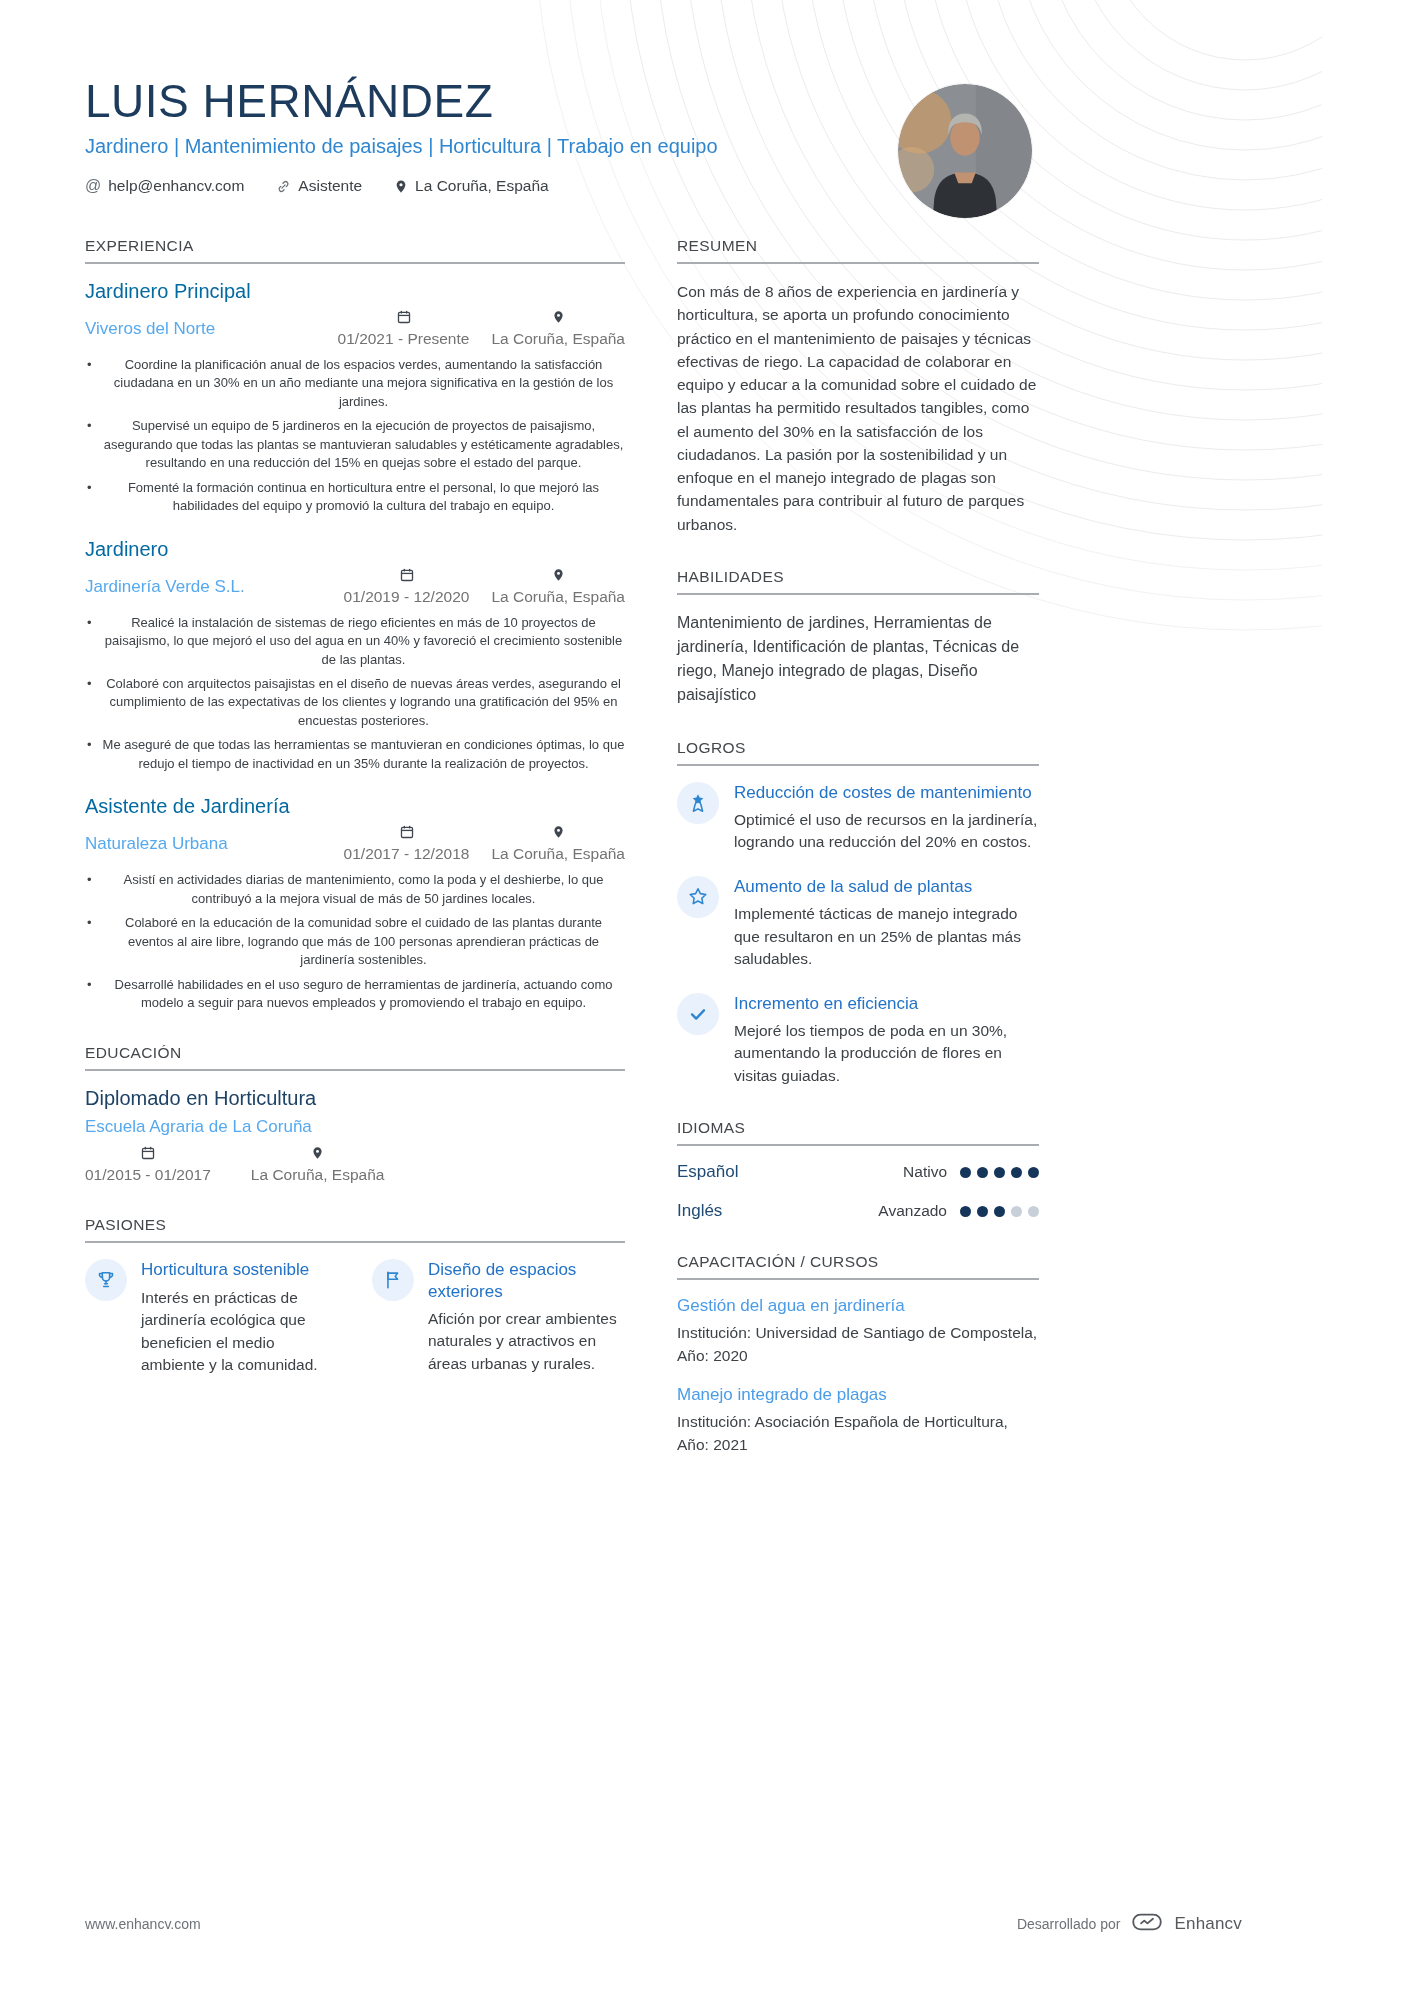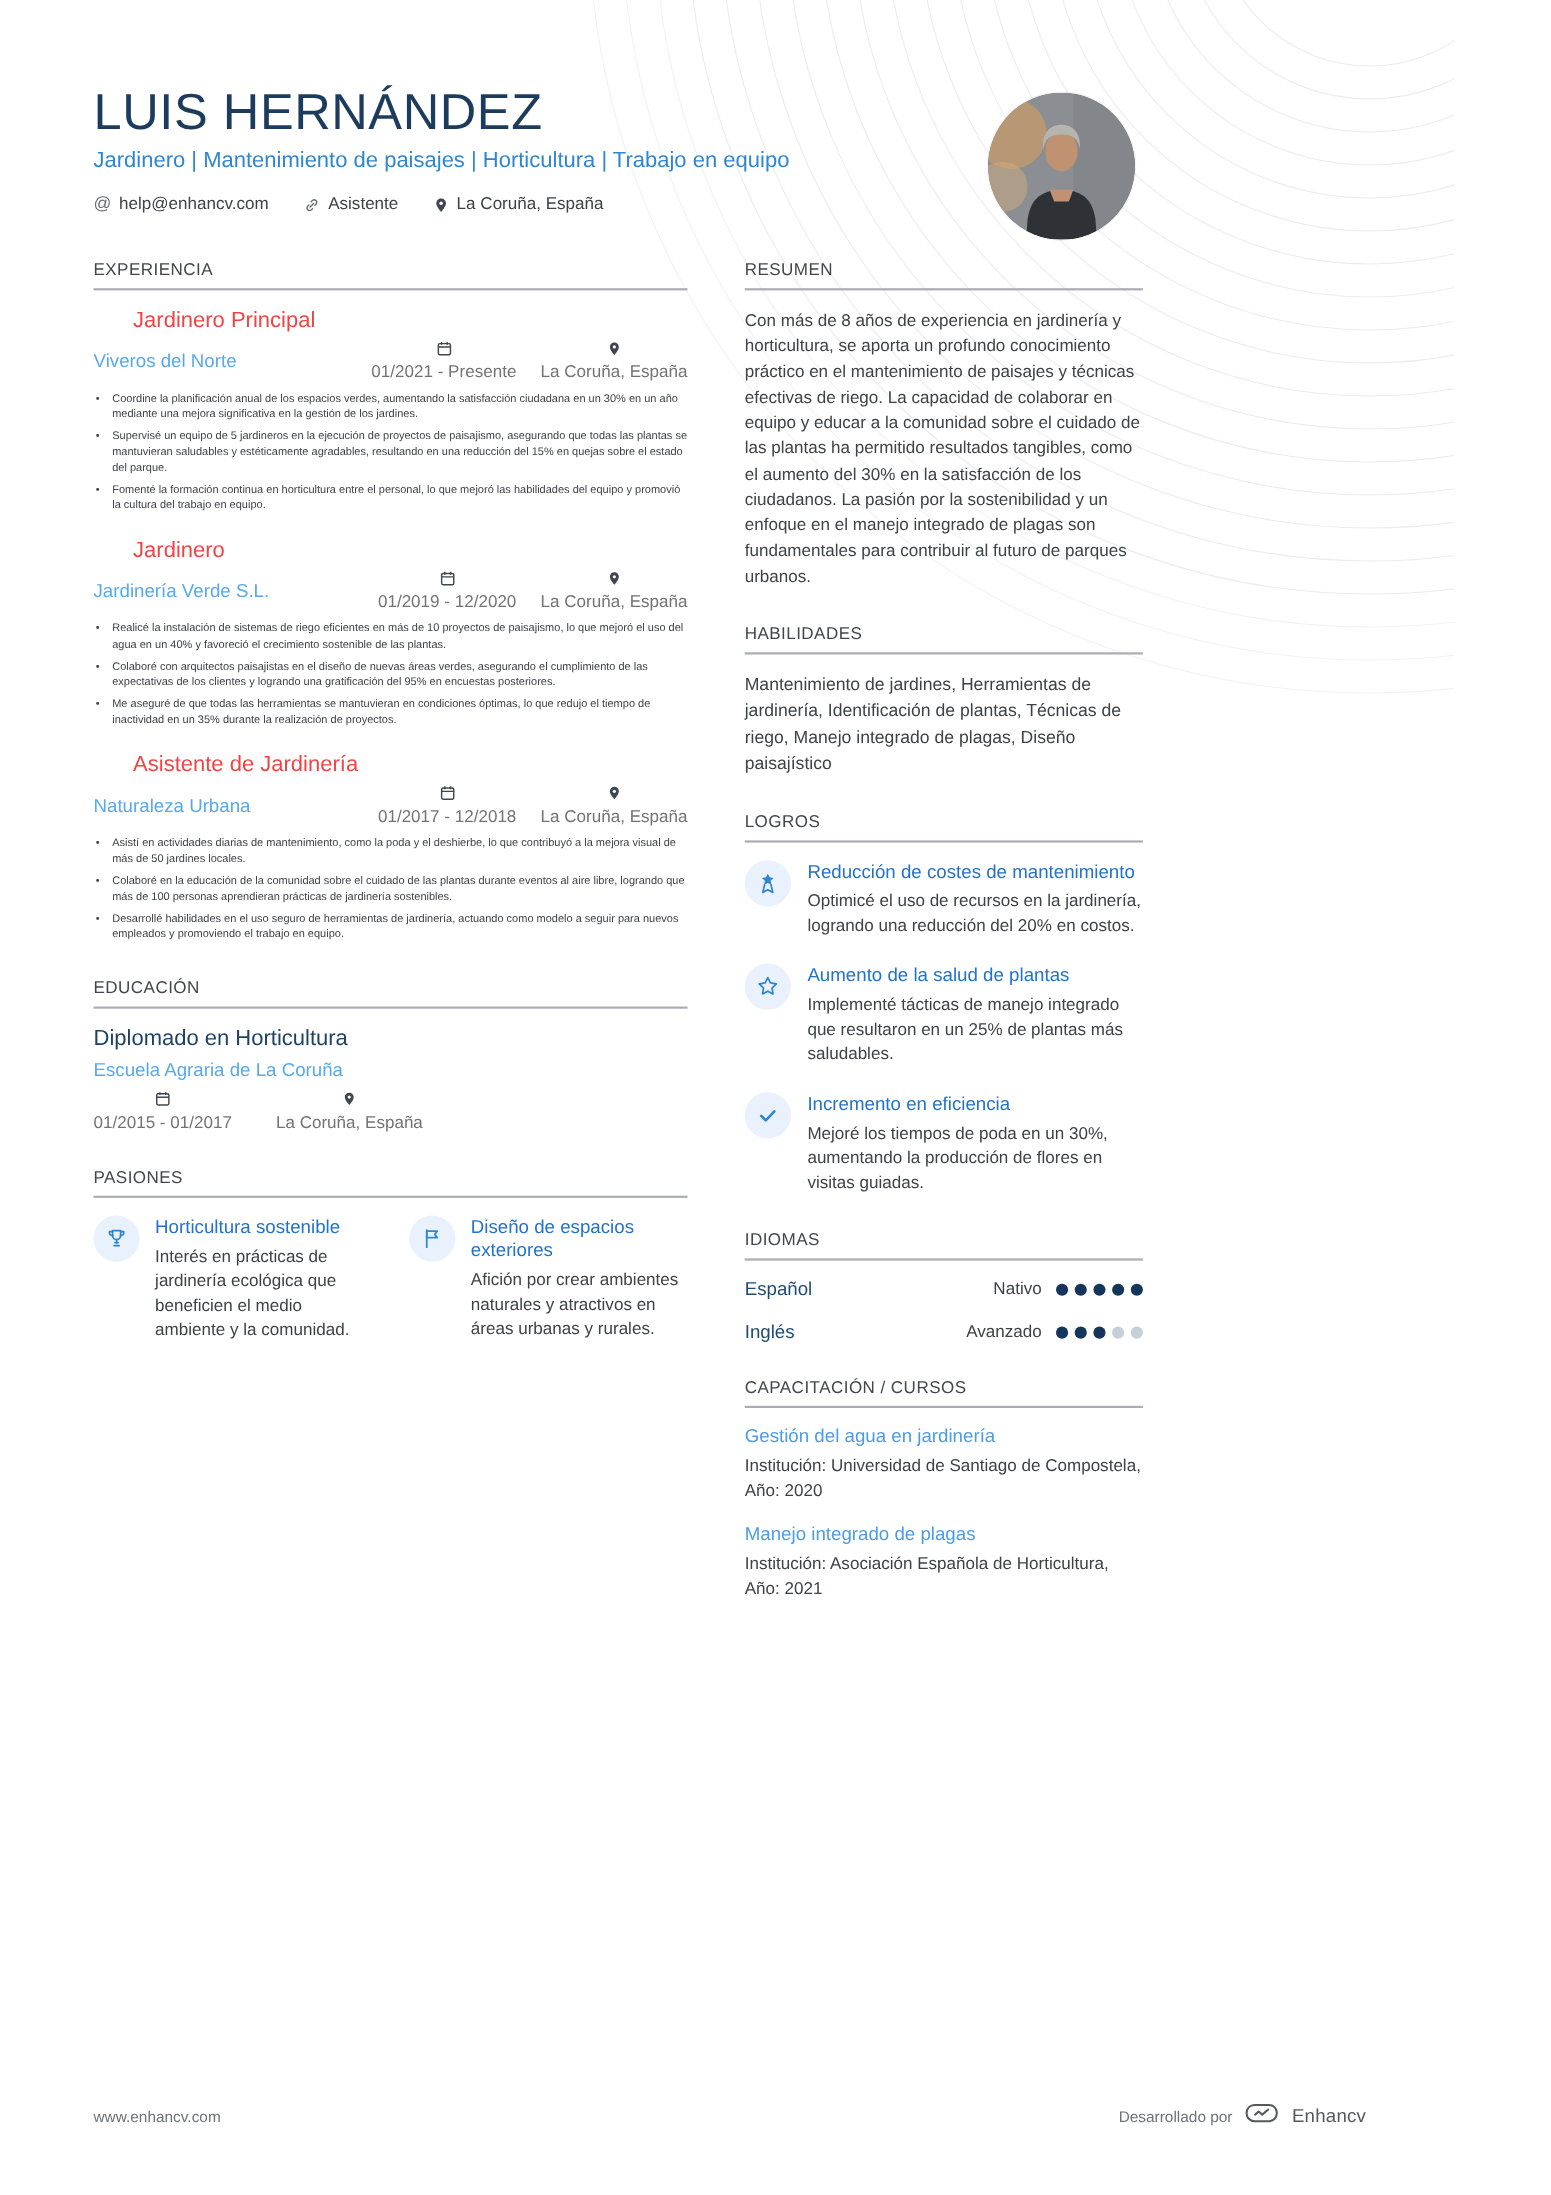--- a/index.html
+++ b/index.html
@@ -26,27 +26,27 @@
   
   .columns { display:flex; gap:52px; padding-left:85px; margin-top:42px; }
   .col-left { width:540px; flex:0 0 540px; }
   .col-right { width:362px; flex:0 0 362px; }
 
   section { margin-bottom:32px; }
   .sec-heading { font-size:15.5px; font-weight:400; color:#43474b; letter-spacing:0.4px; border-bottom:2px solid #a9adb2; padding-bottom:7px; margin-bottom:16px; }
 
   
   .job { margin-bottom:22px; }
-  .job-title { font-size:20px; font-weight:400; color:#ef4444; margin-bottom:7px;margin-left:36px; }
+  .job-title { font-size:20px; font-weight:400; color:#0369a1; margin-bottom:7px; }
   .job-meta { display:flex; align-items:center; margin-bottom:8px; }
   .company { font-size:17px; color:#56a9ee; flex:1 1 auto; }
   .meta-item { display:flex; align-items:center; gap:6px; font-size:15.5px; color:#737373; margin-left:22px; white-space:nowrap;flex-direction:column; }
   .meta-item svg { display:block; }
   ul.bullets { list-style:none; }
-  ul.bullets li { position:relative; padding-left:17px; font-size:10px; line-height:1.42; margin-bottom:6px; }
+  ul.bullets li { position:relative; padding-left:17px; font-size:13px; line-height:1.42; margin-bottom:6px;text-align:center; }
   ul.bullets li::before { content:"•"; position:absolute; left:2px; top:0; color:#3d4247; }
 
   
   .degree { font-size:20px; font-weight:400; color:#1d4265; margin-bottom:7px; }
   .school { font-size:17px; color:#56a9ee; margin-bottom:9px; }
   .edu-meta { display:flex; align-items:center; gap:40px; }
 
   
   .pass-grid { display:flex; gap:34px; }
   .pass-item { display:flex; gap:14px; flex:1; }

